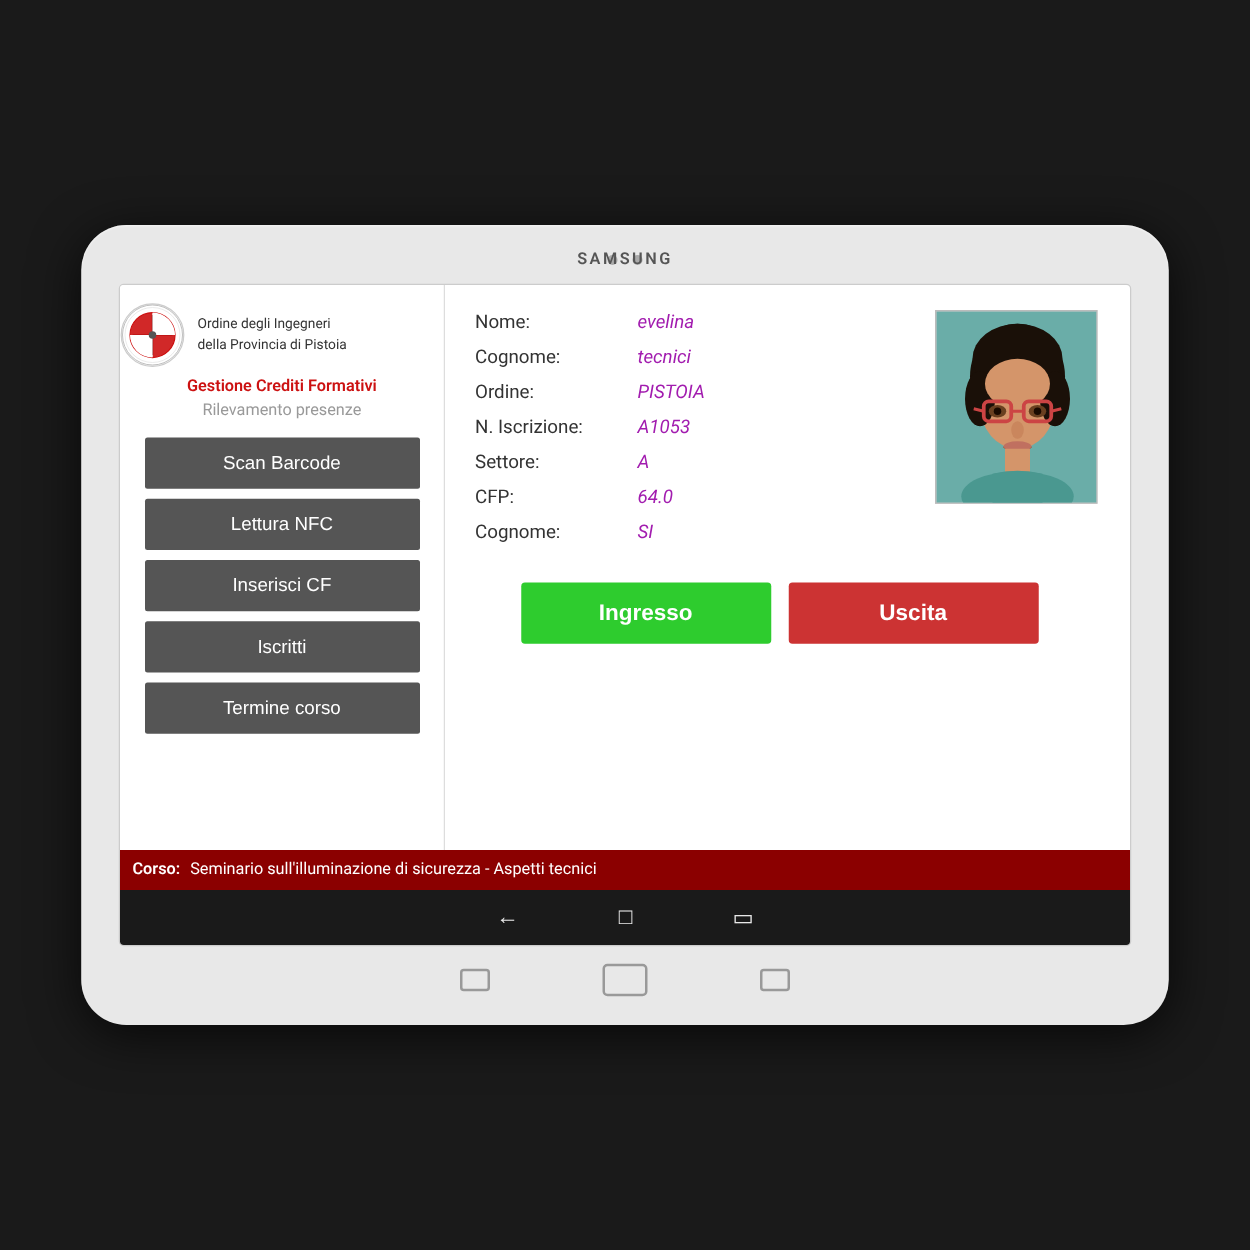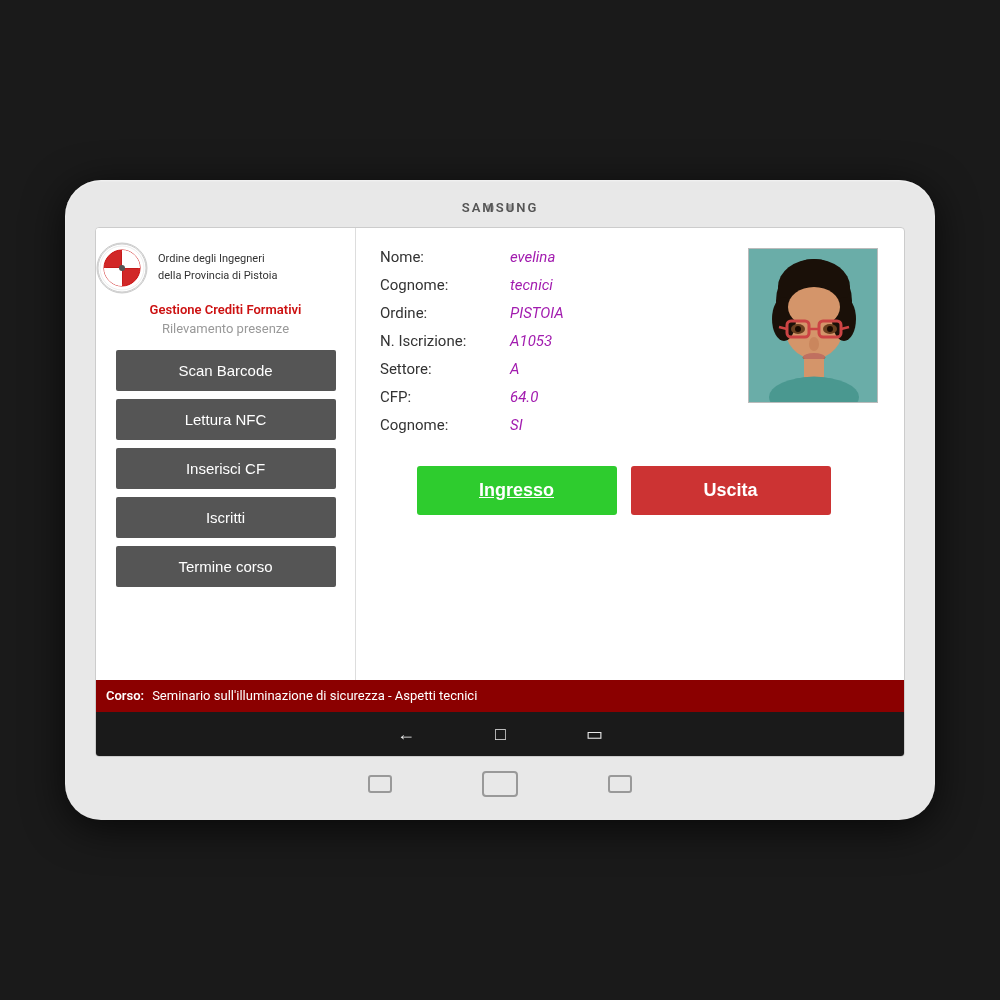--- a/index.html
+++ b/index.html
@@ -154,21 +154,20 @@
       flex: 1;
       padding: 14px 10px;
       background: #2ecc2e;
       color: #fff;
       font-size: 18px;
       font-weight: 600;
       border: none;
       border-radius: 3px;
       cursor: pointer;
       max-width: 200px;
-      text-decoration: underline;
     }
 
     .btn-uscita {
       flex: 1;
       padding: 14px 10px;
       background: #cc3333;
       color: #fff;
       font-size: 18px;
       font-weight: 600;
       border: none;

